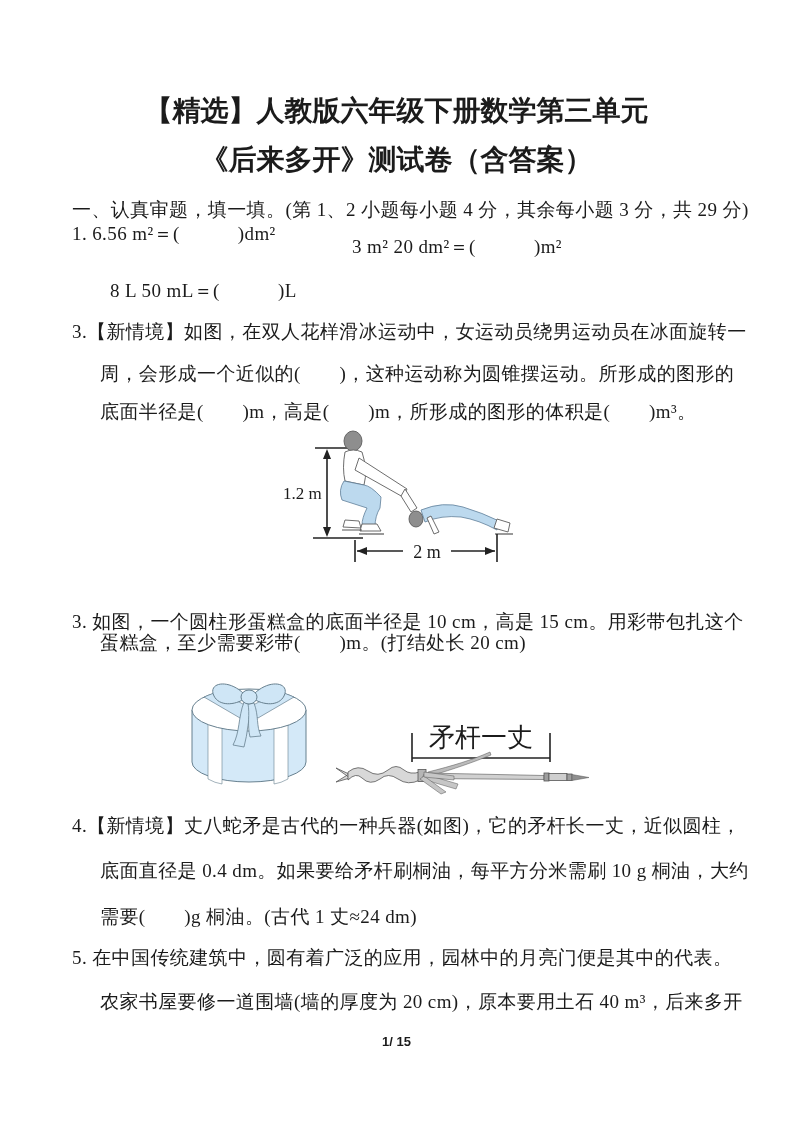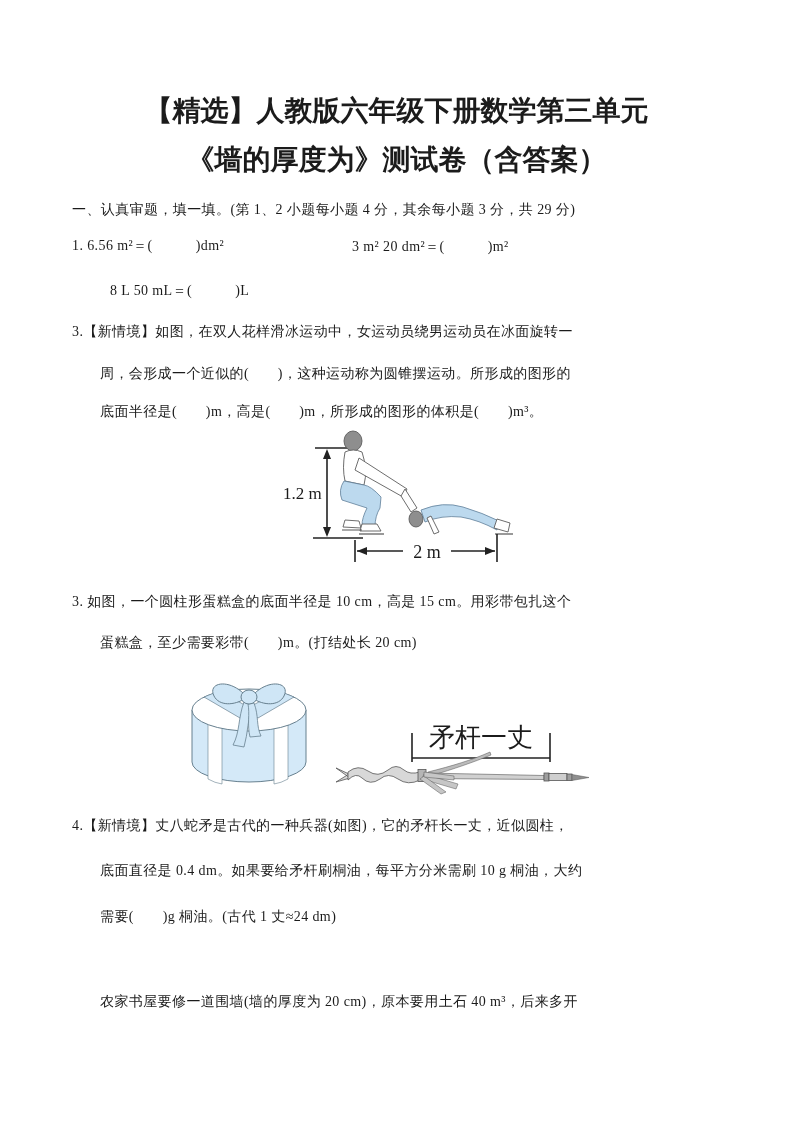--- a/index.html
+++ b/index.html
@@ -6,42 +6,42 @@
   .page{
     position:relative;width:793px;height:1122px;margin:0 auto;background:#ffffff;
     font-family:"Liberation Serif","DejaVu Serif",serif;color:#1b1b1b;overflow:hidden;
   }
   .title{
     position:absolute;left:0;width:100%;text-align:center;
     font-family:"Liberation Sans","DejaVu Sans",sans-serif;
     font-weight:700;font-size:28px;line-height:38px;white-space:nowrap;
   }
   .line{
-    position:absolute;font-size:14px;line-height:27px;white-space:nowrap;letter-spacing:0.4px;
+    position:absolute;font-size:19px;line-height:27px;white-space:nowrap;letter-spacing:0.4px;
   }
   .footer{
     position:absolute;left:0;top:1034px;width:100%;text-align:center;
     font-family:"Liberation Sans","DejaVu Sans",sans-serif;font-weight:700;font-size:13px;
   }
   .fig{position:absolute;}
   svg text{font-family:"Liberation Serif","DejaVu Serif",serif;fill:#1b1b1b;}
   svg .dim{stroke:#222;stroke-width:1.6;fill:none;}
   svg .arrow{fill:#222;stroke:none;}
 </style>
 </head>
 <body>
 
 <div class="page">
 
   <div class="title" style="top:92px">【精选】人教版六年级下册数学第三单元</div>
-  <div class="title" style="top:141px">《墙的厚度为》测试卷（含答案）</div>
+  <div class="title" style="top:141px">《后来多开》测试卷（含答案）</div>
 
   <div class="line" style="top:196px;left:72px">一、认真审题，填一填。(第 1、2 小题每小题 4 分，其余每小题 3 分，共 29 分)</div>
 
-  <div class="line" style="top:232px;left:72px">1. 6.56 m²＝(　　　)dm²</div>
+  <div class="line" style="top:220px;left:72px">1. 6.56 m²＝(　　　)dm²</div>
   <div class="line" style="top:233px;left:352px">3 m² 20 dm²＝(　　　)m²</div>
   <div class="line" style="top:277px;left:110px">8 L 50 mL＝(　　　)L</div>
 
   <div class="line" style="top:318px;left:72px">3.【新情境】如图，在双人花样滑冰运动中，女运动员绕男运动员在冰面旋转一</div>
   <div class="line" style="top:398px;left:100px">底面半径是(　　)m，高是(　　)m，所形成的图形的体积是(　　)m³。</div>
   <div class="line" style="top:360px;left:100px">周，会形成一个近似的(　　)，这种运动称为圆锥摆运动。所形成的图形的</div>
 
   <div class="fig" style="left:283px;top:428px">
     <svg width="240" height="142" viewBox="0 0 240 142">
 
@@ -79,21 +79,21 @@
         <line class="dim" x1="214" y1="106" x2="214" y2="134"></line>
         <line class="dim" x1="74" y1="123" x2="120" y2="123"></line>
         <line class="dim" x1="168" y1="123" x2="212" y2="123"></line>
         <polygon class="arrow" points="84,119 74,123 84,127"></polygon>
         <polygon class="arrow" points="202,119 212,123 202,127"></polygon>
         <text x="144" y="130" font-size="18" text-anchor="middle">2 m</text>
       </g>
     </svg>
   </div>
 
-  <div class="line" style="top:588px;left:72px">3. 如图，一个圆柱形蛋糕盒的底面半径是 10 cm，高是 15 cm。用彩带包扎这个</div>
+  <div class="line" style="top:608px;left:72px">3. 如图，一个圆柱形蛋糕盒的底面半径是 10 cm，高是 15 cm。用彩带包扎这个</div>
   <div class="line" style="top:629px;left:100px">蛋糕盒，至少需要彩带(　　)m。(打结处长 20 cm)</div>
 
   <div class="fig" style="left:186px;top:666px">
     <svg width="126" height="132" viewBox="0 0 126 132">
       <g stroke="#67808f" stroke-width="1">
         <path d="M6,44 L6,96 A57,20 0 0 0 120,96 L120,44 Z" fill="#d4e9f8"></path>
         <path d="M22,57 L22,113 Q29,117 36,118 L36,60 Z" fill="#ffffff" stroke-width="0.6"></path>
         <path d="M88,60 L88,118 Q95,117 102,113 L102,57 Z" fill="#ffffff" stroke-width="0.6"></path>
         <ellipse cx="63" cy="44" rx="57" ry="21" fill="#ffffff"></ellipse>
         <path d="M18,31 L33,25 L66,43 L54,52 Z" fill="#cfe6f6" stroke-width="0.7"></path>
@@ -129,16 +129,18 @@
         <rect x="235" y="74" width="5" height="6.5" fill="#9e9e9e"></rect>
         <path d="M240,74.5 L257,77.5 L240,80.5 Z" fill="#8f8f8f" stroke-width="0.5"></path>
       </g>
     </svg>
   </div>
 
   <div class="line" style="top:812px;left:72px">4.【新情境】丈八蛇矛是古代的一种兵器(如图)，它的矛杆长一丈，近似圆柱，</div>
   <div class="line" style="top:857px;left:100px">底面直径是 0.4 dm。如果要给矛杆刷桐油，每平方分米需刷 10 g 桐油，大约</div>
   <div class="line" style="top:903px;left:100px">需要(　　)g 桐油。(古代 1 丈≈24 dm)</div>
 
+  <div class="line" style="top:944px;left:72px">5. 在中国传统建筑中，圆有着广泛的应用，园林中的月亮门便是其中的代表。</div>
   <div class="line" style="top:988px;left:100px">农家书屋要修一道围墙(墙的厚度为 20 cm)，原本要用土石 40 m³，后来多开</div>
 
+  <div class="footer">1/ 15</div>
 
 </div>
 
 </body></html>

